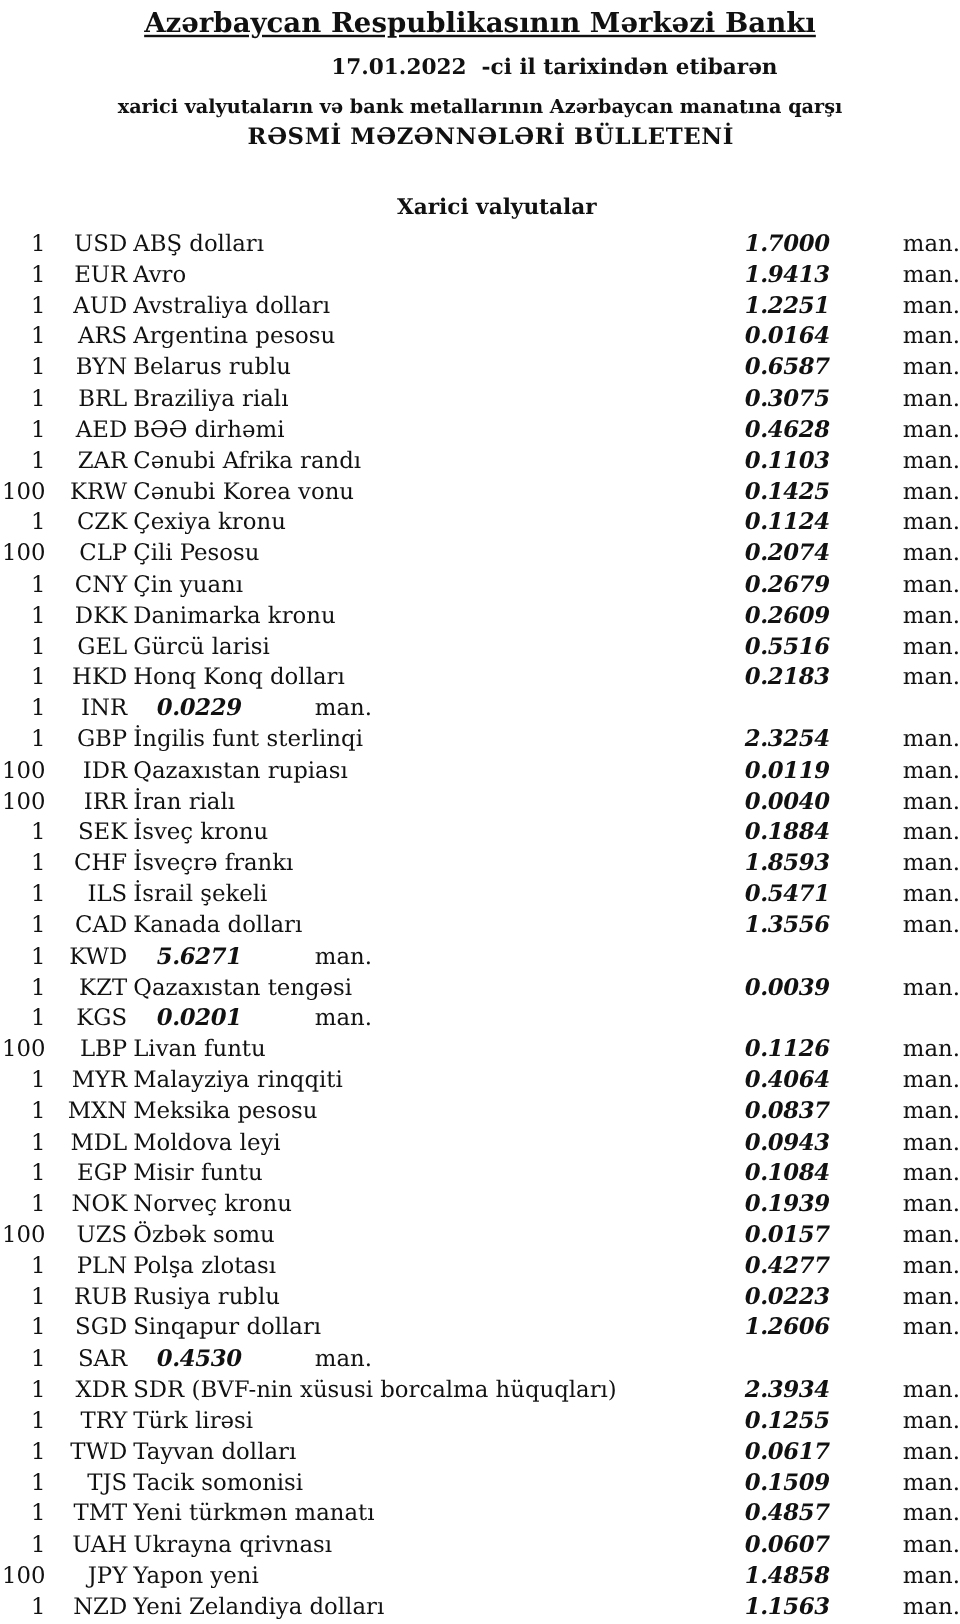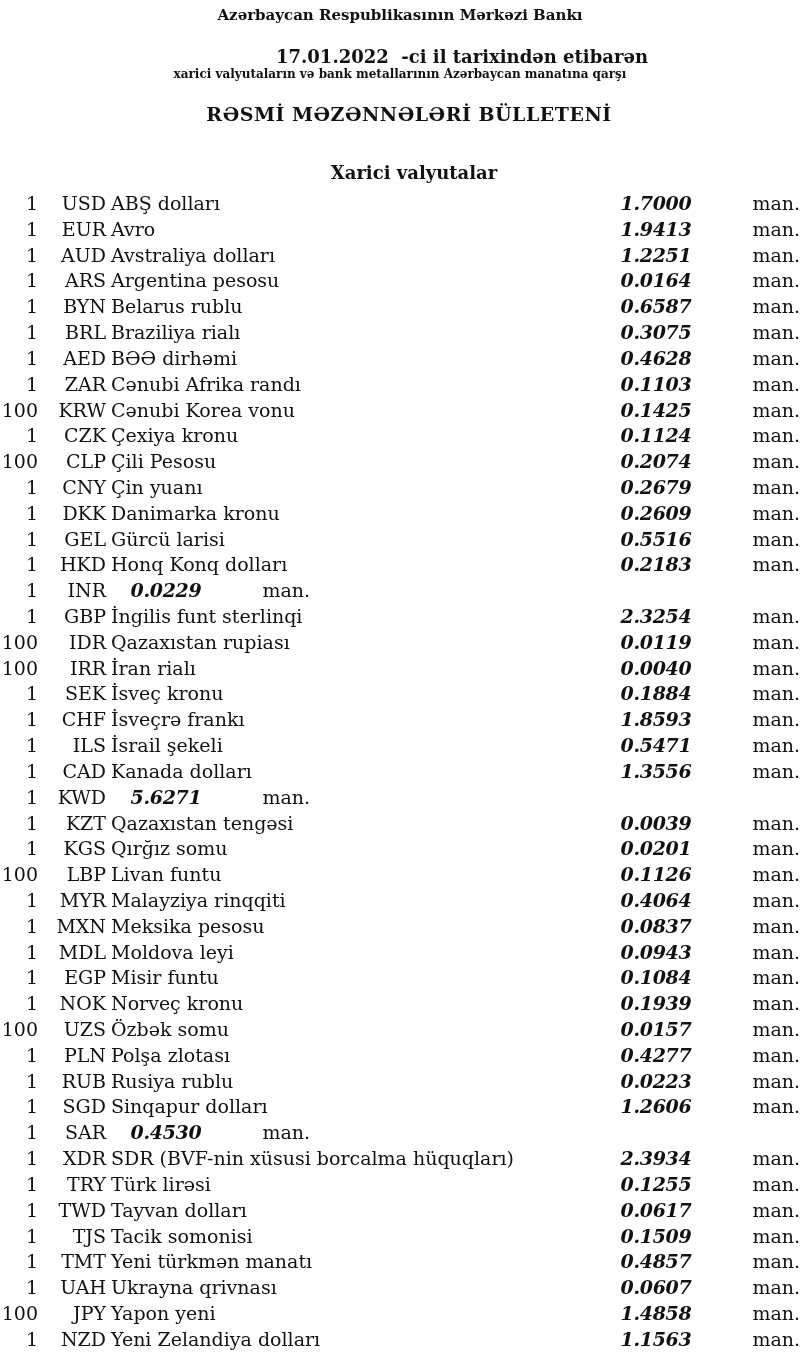--- a/index.html
+++ b/index.html
@@ -15,23 +15,23 @@
     color: #111111;
     overflow: hidden;
   }
   .hline {
     position: absolute;
     width: 100%;
     text-align: center;
     font-weight: bold;
     white-space: pre;
   }
-  .doc-title    { top: 6px;   font-size: 15px; }
+  .doc-title    { top: 6px;   font-size: 23px; text-decoration: underline; }
   .date-line    { top: 46px;  font-size: 18px; left: 62px; }
-  .subtitle     { top: 67px;  font-size: 12px; }
+  .subtitle     { top: 79px;  font-size: 16px; }
   .bulletin     { top: 103px; font-size: 19px; left: 9px; letter-spacing: 0.5px; }
   .section-title{ top: 162px; font-size: 18px; left: 14px; }
 
   .fx-table {
     position: absolute;
     top: 191px;
     left: 0;
     width: 800px;
   }
   .row {
@@ -258,21 +258,20 @@
     <span class="qty">1</span>
     <span class="code">KZT</span>
     <span class="name">Qazaxıstan tengəsi</span>
     <span class="rate">0.0039</span>
     <span class="man">man.</span>
   </div>
 
   <div class="row">
     <span class="qty">1</span>
     <span class="code">KGS</span>
-    <span class="name">Qırğız somu</span>
     <span class="rate">0.0201</span>
     <span class="man">man.</span>
   </div>
 
   <div class="row">
     <span class="qty">100</span>
     <span class="code">LBP</span>
     <span class="name">Livan funtu</span>
     <span class="rate">0.1126</span>
     <span class="man">man.</span>

